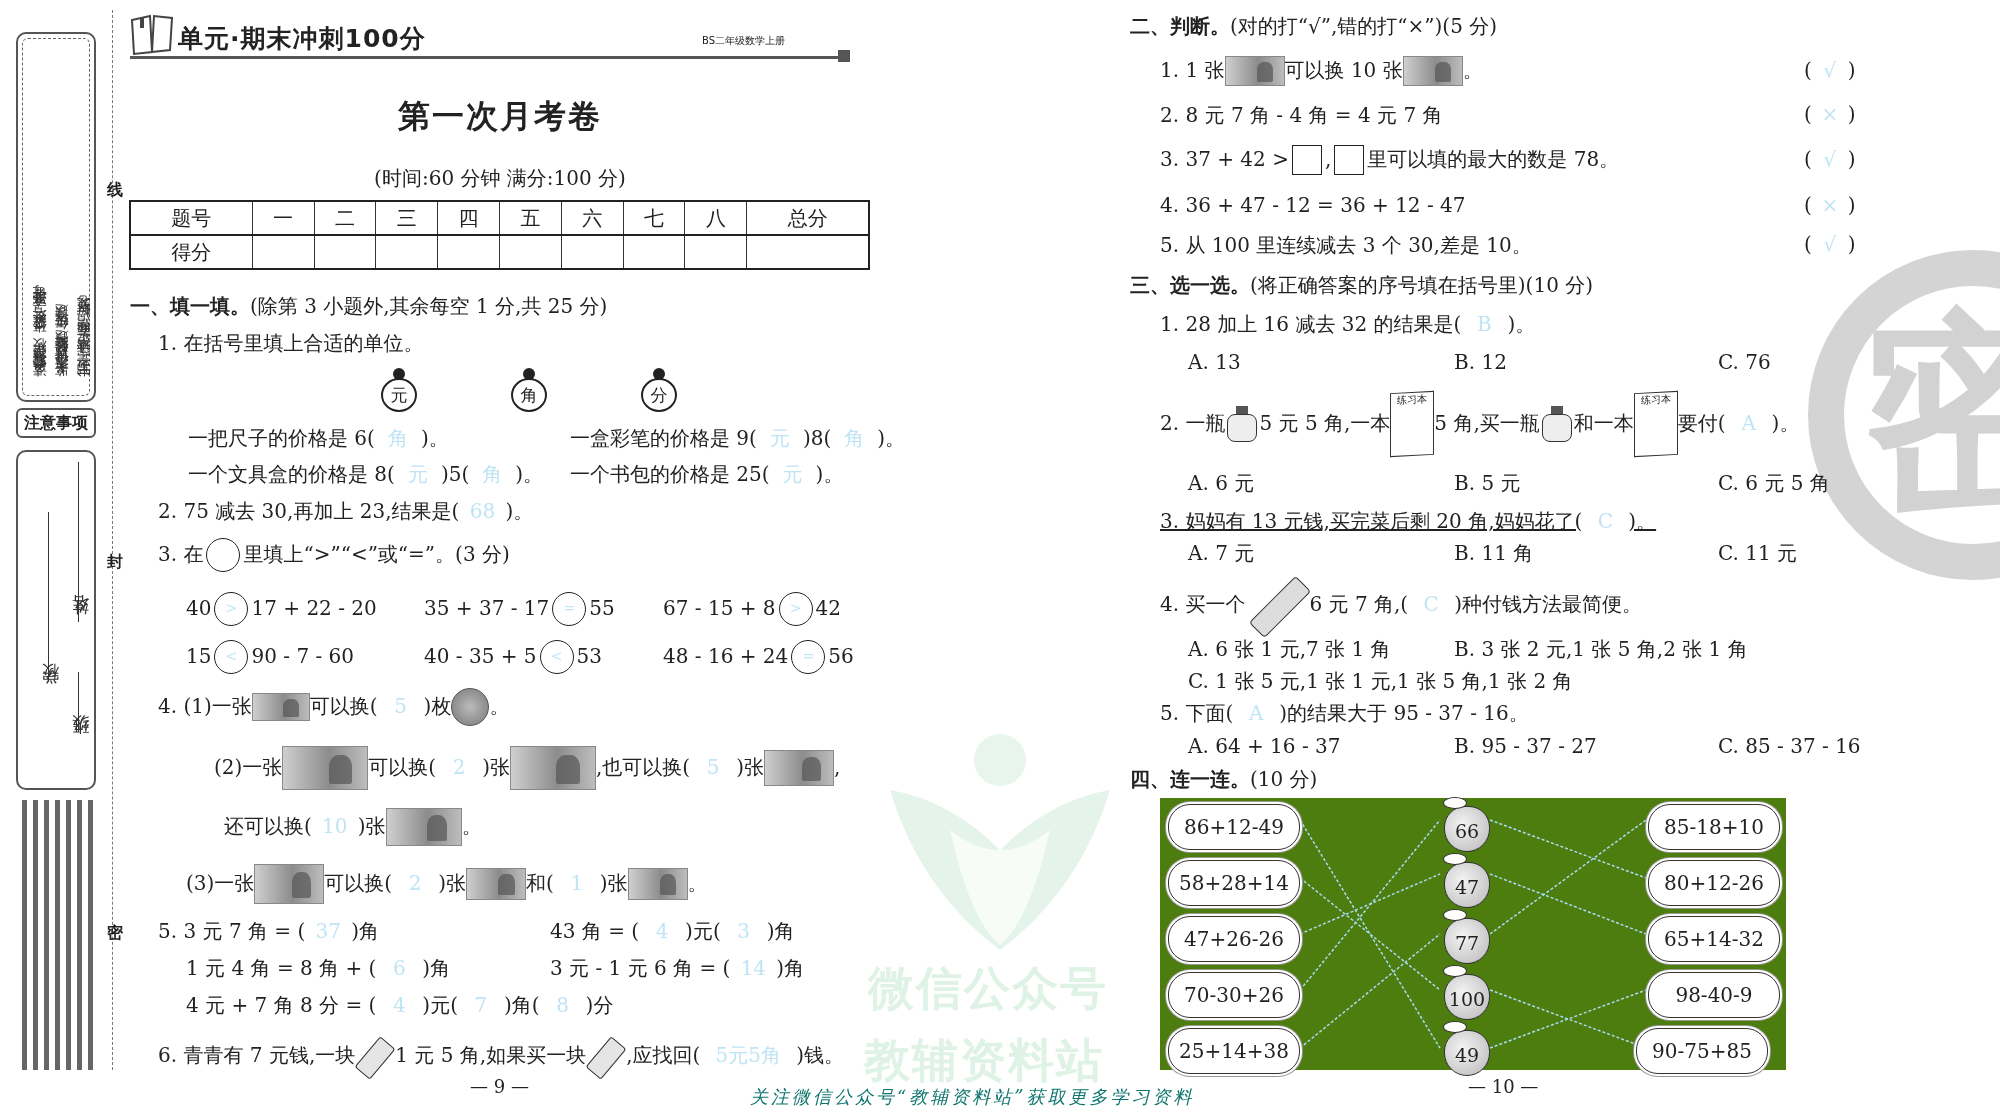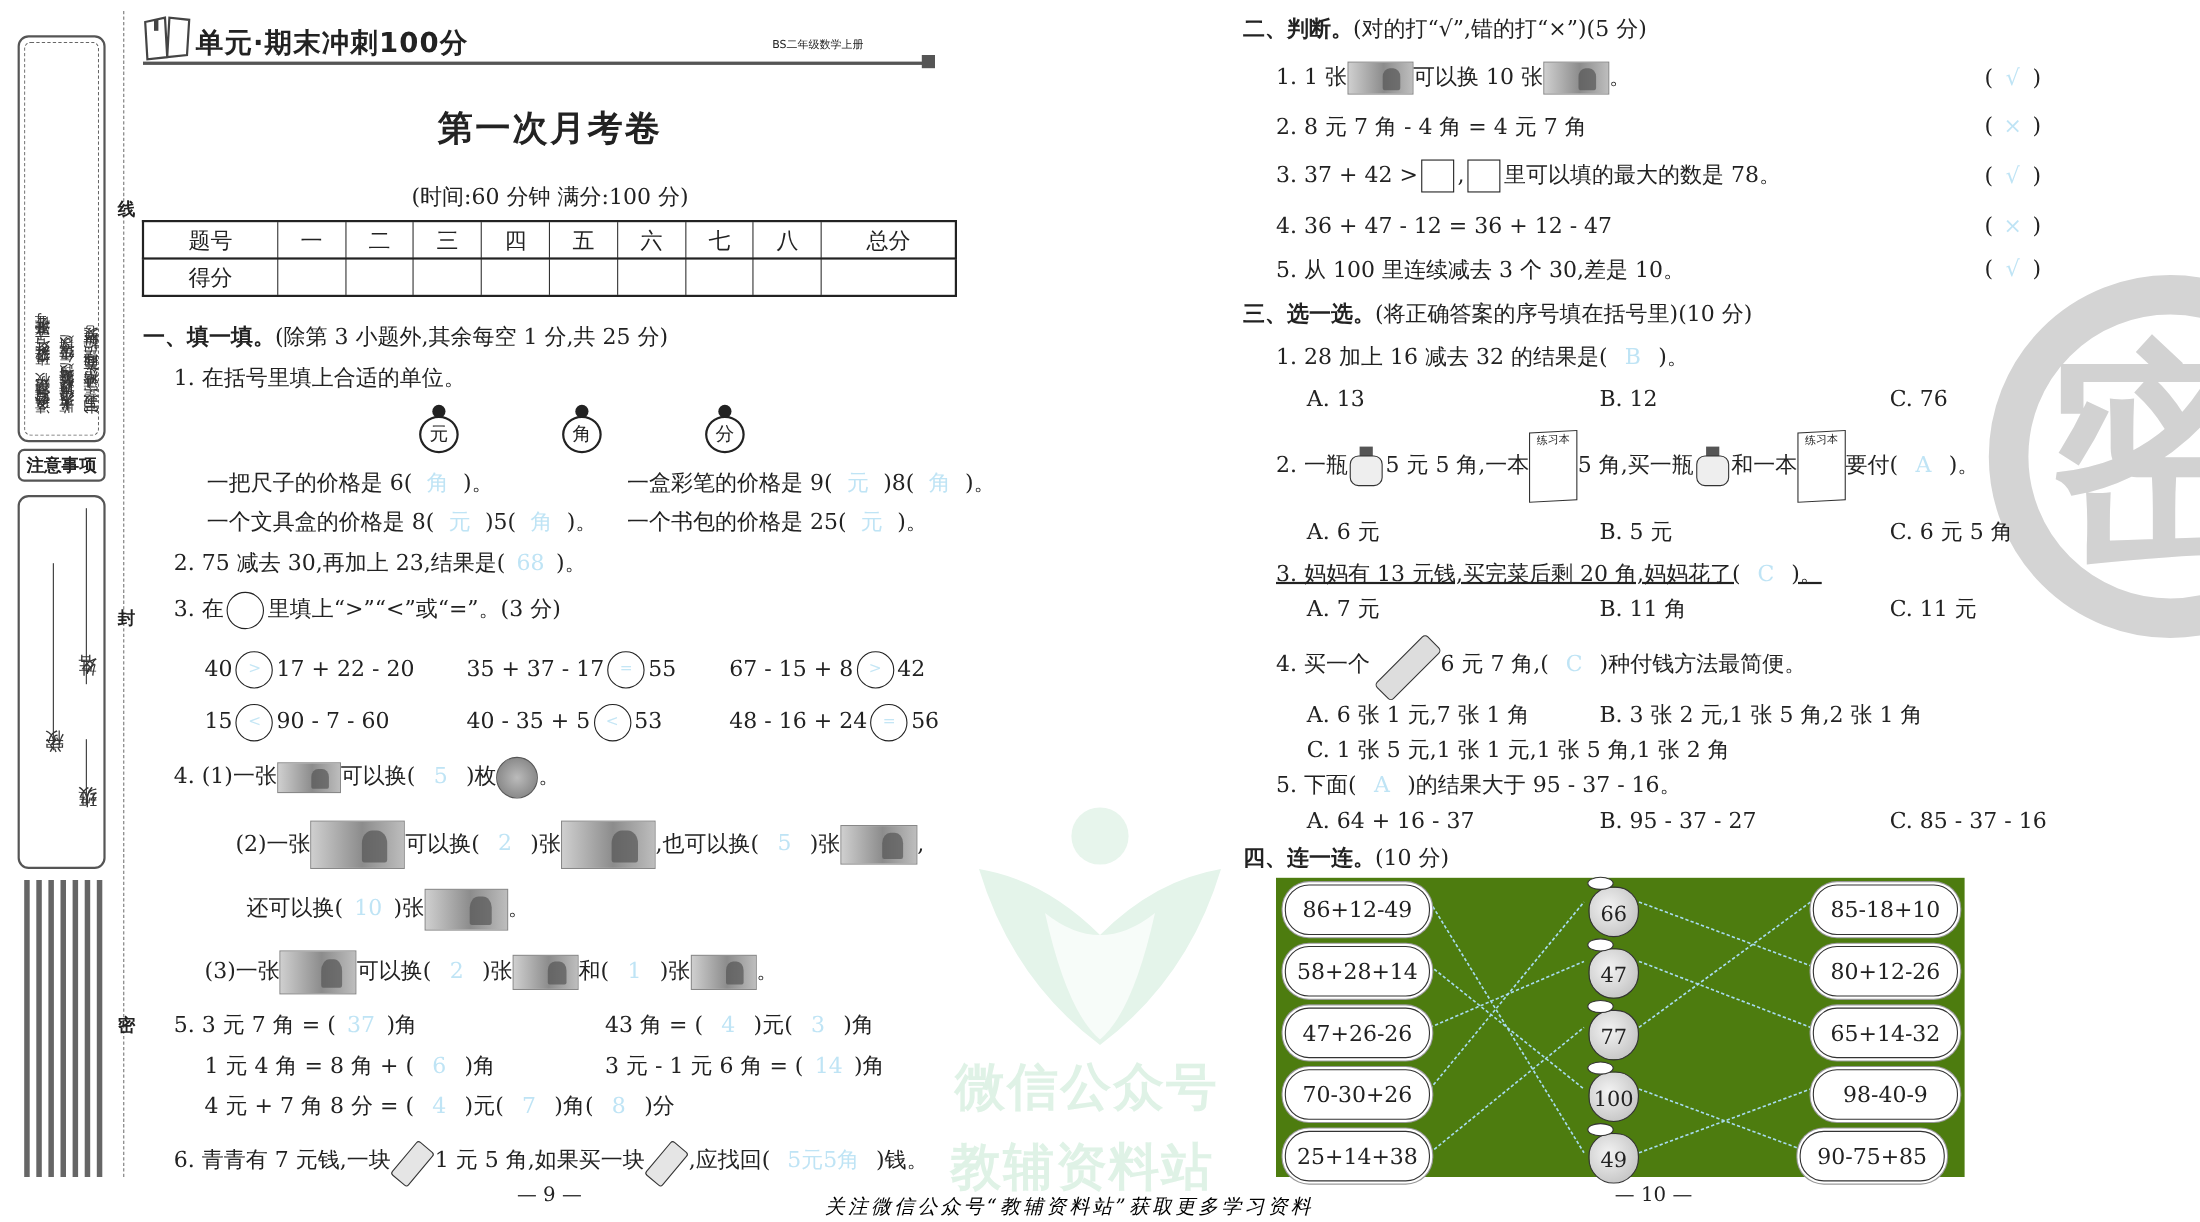--- a/index.html
+++ b/index.html
@@ -64,21 +64,21 @@
   .cloud { position: absolute; width: 132px; height: 46px; border: 1.5px solid #333; border-radius: 22px; text-align: center; line-height: 44px; font-size: 20px; background: #fff; box-shadow: 0 0 0 2px #fff, 0 0 0 3px #999; }
   .apple { position: absolute; width: 46px; height: 46px; border: 1.5px solid #333; border-radius: 46% 46% 50% 50%; background: radial-gradient(circle at 40% 40%, #f3f3f3, #b8b8b8); text-align: center; line-height: 48px; font-size: 19px; }
   .apple-leaf { position: absolute; top: -10px; left: -2px; width: 24px; height: 12px; border: 1px solid #333; border-radius: 50%; background: #fff; }
 
   .watermark-circle { left: 1808px; top: 250px; width: 330px; height: 330px; border: 36px solid #d4d4d4; border-radius: 50%; }
   .watermark-char { left: 1862px; top: 275px; font-size: 210px; color: #d2d2d2; font-family: "DejaVu Sans", sans-serif; font-weight: bold; }
   .wm-logo { left: 880px; top: 720px; width: 240px; height: 230px; }
   .wm-text { font-family: "DejaVu Sans", sans-serif; font-weight: bold; color: #dff2e6; font-size: 46px; letter-spacing: 2px; }
 
   .page-num { font-size: 18px; }
-  .footer-note { left: 750px; top: 1085px; font-size: 18px; font-style: italic; color: #000000; letter-spacing: 3px; }
+  .footer-note { left: 750px; top: 1085px; font-size: 18px; font-style: italic; color: #0f766e; letter-spacing: 3px; }
 </style>
 </head>
 <body>
 
 <div class="abs watermark-circle"></div>
 <div class="abs watermark-char">密</div>
 <svg class="abs wm-logo" viewBox="0 0 240 230">
   <circle cx="120" cy="40" r="26" fill="#e7f5ec"></circle>
   <path d="M10 70 Q70 80 120 130 Q170 80 230 70 Q200 170 120 230 Q40 170 10 70Z" fill="#e4f4ea"></path>
   <path d="M70 110 Q120 150 170 110 Q150 200 120 225 Q90 200 70 110Z" fill="#fff" opacity=".7"></path>

